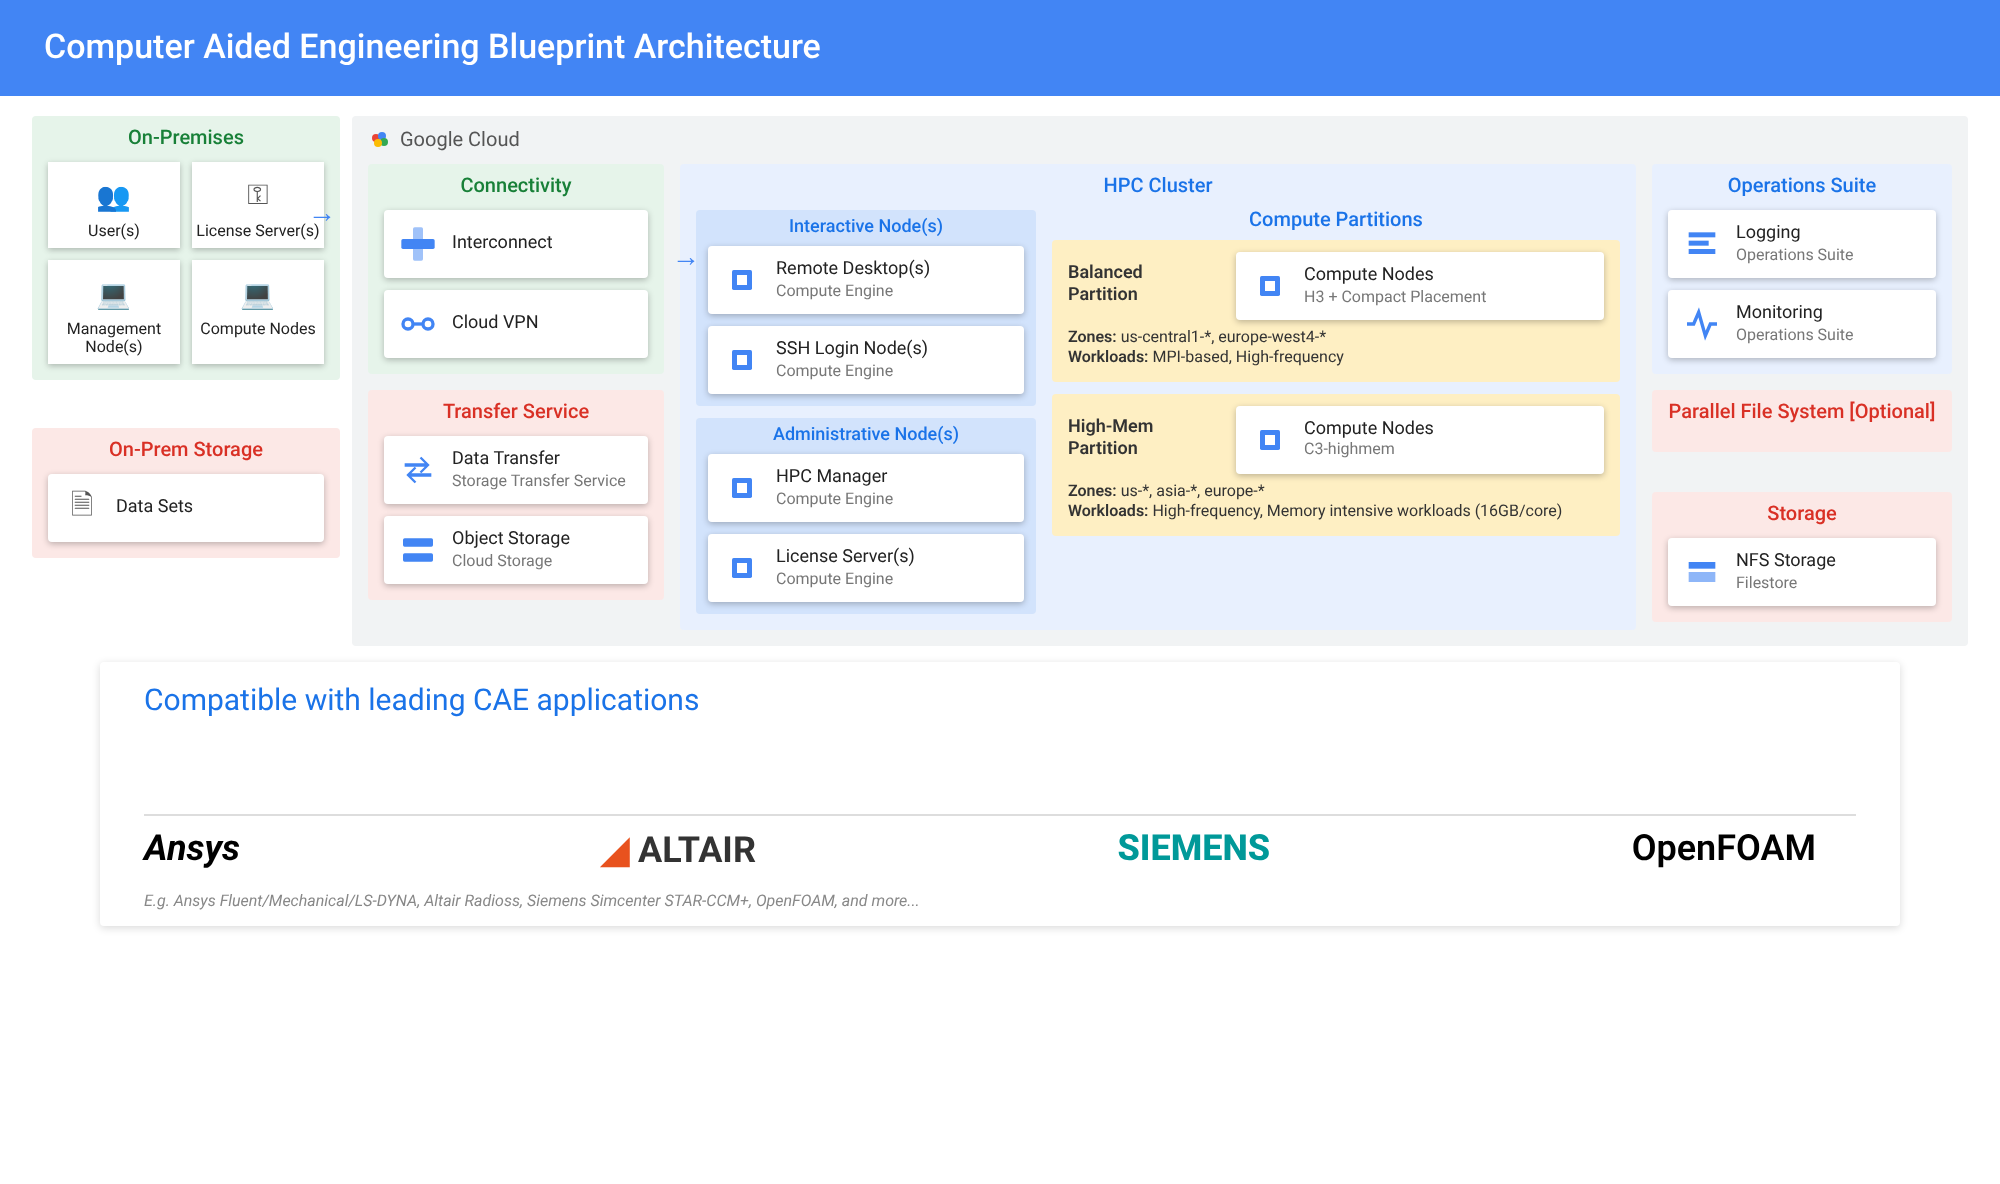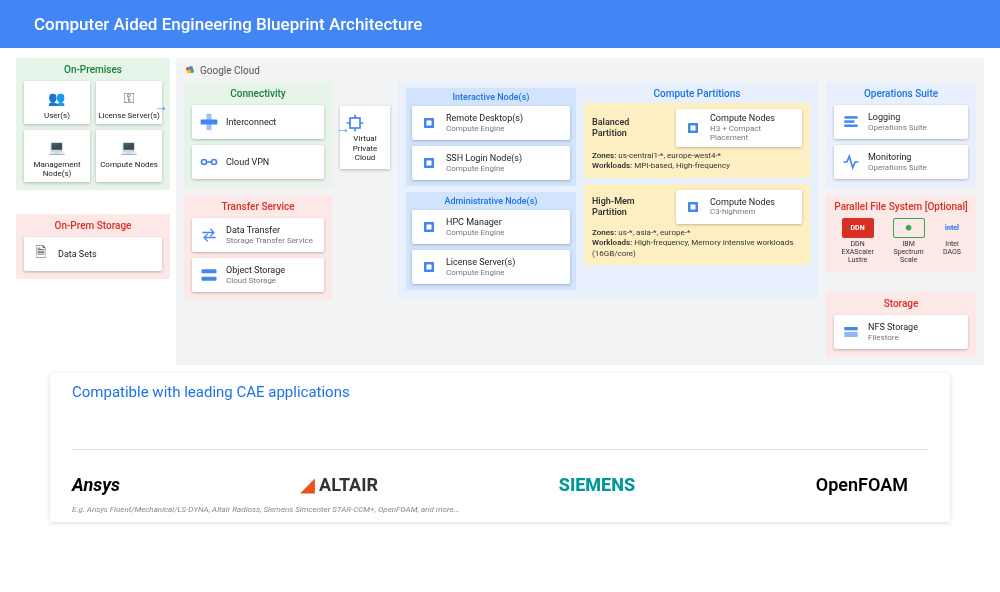--- a/index.html
+++ b/index.html
@@ -1,17 +1,17 @@
 <!DOCTYPE html>
 <html><head>
 <meta charset="utf-8">
 <style>
 * { box-sizing: border-box; margin: 0; padding: 0; }
 body { font-family: -apple-system, Roboto, "Helvetica Neue", Arial, sans-serif; background: #fff; width: 1000px; height: 592px; overflow: hidden; font-size: 9px; color: #333; }
-.header { background: #4285f4; color: #fff; padding: 14px 34px; font-size: 17px; font-weight: 500; }
+.header { background: #4285f4; color: #fff; padding: 14px 22px; font-size: 17px; font-weight: 500; }
 .diagram { position: relative; padding: 10px 16px 0 16px; display: flex; gap: 6px; }
 .section { border-radius: 2px; padding: 6px 8px 8px 8px; }
 .section-title { font-size: 10px; font-weight: 500; margin-bottom: 6px; text-align: center; }
 .card { background: #fff; border-radius: 2px; box-shadow: 0 1px 3px rgba(0,0,0,0.25); padding: 4px 6px; margin-bottom: 6px; display: flex; align-items: center; gap: 6px; min-height: 34px; }
 .card:last-child { margin-bottom: 0; }
 .card-text { display: flex; flex-direction: column; line-height: 1.2; }
 .card-title { font-size: 9px; color: #222; }
 .card-sub { font-size: 8px; color: #777; }
 .icon { width: 22px; height: 22px; display: flex; align-items: center; justify-content: center; font-size: 14px; color: #4285f4; flex-shrink: 0; }
 .icon svg { width: 20px; height: 20px; }
@@ -51,21 +51,21 @@
 .partition-meta b { font-weight: 600; }
 .ops { background: #e8f0fe; }
 .pfs { background: #fce8e6; }
 .pfs-title { color: #d93025; }
 .pfs-logos { display: flex; gap: 6px; justify-content: space-around; }
 .pfs-item { display: flex; flex-direction: column; align-items: center; gap: 2px; text-align: center; font-size: 7px; }
 .pfs-badge { width: 32px; height: 20px; border-radius: 2px; display: flex; align-items: center; justify-content: center; font-size: 7px; font-weight: 700; color: #fff; }
 .storage { background: #fce8e6; margin-top: 12px; }
 .footer { margin: 8px 50px 0 50px; background: #fff; box-shadow: 0 1px 4px rgba(0,0,0,0.15); padding: 10px 22px 8px 22px; border-radius: 2px; }
 .footer-title { color: #1a73e8; font-size: 15px; font-weight: 400; margin-bottom: 6px; }
-.footer-logos { display: flex; align-items: flex-start; justify-content: space-between; padding: 24px 20px 6px 0; border-top: 1px solid #ddd; margin-top: 48px; }
+.footer-logos { display: flex; align-items: flex-start; justify-content: space-between; padding: 6px 20px 6px 0; border-top: 1px solid #ddd; margin-top: 48px; }
 .footer-logo { font-size: 18px; font-weight: 700; }
 .footer-note { font-size: 8px; color: #888; font-style: italic; margin-top: 4px; }
 .green-title { color: #188038; }
 .blue-title { color: #1a73e8; }
 .red-title { color: #d93025; }
 .arrow { position: absolute; color: #4285f4; font-size: 14px; }
 </style>
 </head>
 <body>
 
@@ -171,34 +171,24 @@
             <div class="card-text">
                 <span class="card-title">Object Storage</span>
                 <span class="card-sub">Cloud Storage</span>
               </div>
           </div>
         </div>
       </div>
 
       <span class="arrow" style="left:160px; top:62px;">→</span>
 
-      <div class="col col-vpc">
-        <div class="vpc-box">
-          <span class="icon">
-              <svg viewBox="0 0 24 24" fill="none" stroke="#4285f4" stroke-width="2">
-                <rect x="6" y="6" width="12" height="12"></rect>
-                <path d="M12 2v4M12 18v4M2 12h4M18 12h4"></path>
-              </svg>
-            </span>
-          <div class="card-title">Virtual Private Cloud</div>
-        </div>
-      </div>
 
       <div class="col col-hpc">
         <div class="section hpc">
+          <div class="section-title blue-title">HPC Cluster</div>
           <div class="hpc-body">
             <div class="hpc-left">
               <div class="subsection interactive">
                 <div class="subsection-title blue-title">Interactive Node(s)</div>
                 <div class="card">
                   <span class="icon">
                       <svg viewBox="0 0 24 24" fill="#4285f4">
                         <rect x="6" y="6" width="12" height="12" rx="1"></rect>
                         <rect x="9" y="9" width="6" height="6" fill="#fff"></rect>
                       </svg>
@@ -321,34 +311,20 @@
                 </svg>
               </span>
             <div class="card-text">
                 <span class="card-title">Monitoring</span>
                 <span class="card-sub">Operations Suite</span>
               </div>
           </div>
         </div>
         <div class="section pfs">
           <div class="section-title pfs-title">Parallel File System [Optional]</div>
-          <div class="pfs-logos">
-            <div class="pfs-item">
-              <div class="pfs-badge" style="background:#d93025">DDN</div>
-              <span>DDN EXAScaler Lustre</span>
-            </div>
-            <div class="pfs-item">
-              <div class="pfs-badge" style="background:transparent;color:#34a853;border:1px solid #34a853">⬢</div>
-              <span>IBM Spectrum Scale</span>
-            </div>
-            <div class="pfs-item">
-              <div class="pfs-badge" style="background:transparent;color:#1a73e8;font-weight:700">intel</div>
-              <span>Intel DAOS</span>
-            </div>
-          </div>
         </div>
         <div class="section storage">
           <div class="section-title red-title">Storage</div>
           <div class="card">
             <span class="icon">
                 <svg viewBox="0 0 24 24" fill="#4285f4">
                   <rect x="4" y="6" width="16" height="4"></rect>
                   <rect x="4" y="12" width="16" height="6" opacity="0.6"></rect>
                 </svg>
               </span>

